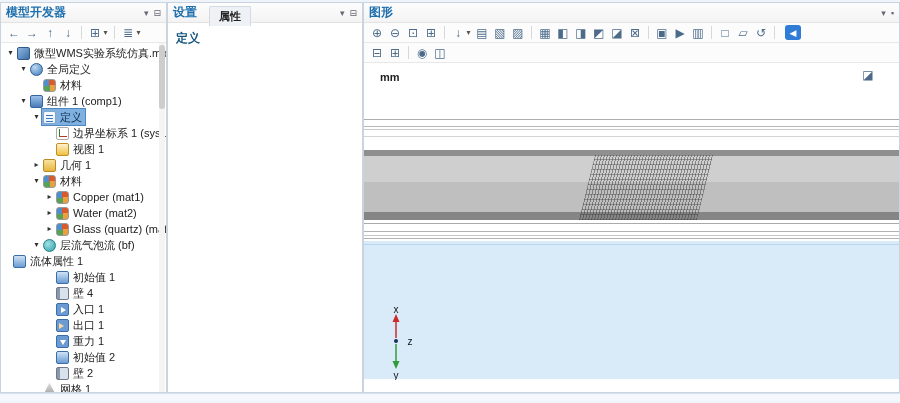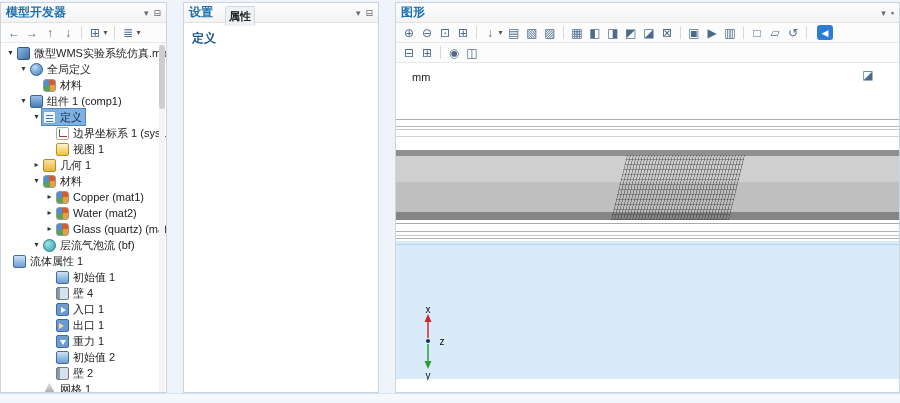--- a/index.html
+++ b/index.html
@@ -1,19 +1,19 @@
 <!DOCTYPE html>
 <html><head>
 <meta charset="utf-8">
 <style>
   * { box-sizing: border-box; margin: 0; padding: 0; }
   html,body { width:900px; height:403px; overflow:hidden;
     font-family:"Liberation Sans","DejaVu Sans",sans-serif; font-size:11px; color:#222; }
   body { background:#eef4fa; }
-  .app { display:flex; gap:16px; padding-top:2px; height:393px; width:900px; }
+  .app { display:flex; gap:0; padding-top:2px; height:393px; width:900px; }
   .panel { background:#fff; border:1px solid #c9d4e0; display:flex; flex-direction:column; overflow:hidden; }
   .panel.left { width:167px; }
   .panel.mid { width:196px; }
   .panel.right { flex:1; }
   .panel-head { height:20px; flex:none; display:flex; align-items:center; padding:0 5px;
     background:linear-gradient(#fdfdfd,#f3f3f3); border-bottom:1px solid #e3e3e3; }
   .panel-title { color:#1d6fad; font-weight:bold; font-size:12px; white-space:nowrap; }
   .head-icons { margin-left:auto; display:flex; align-items:center; }
   .hico { color:#667; font-size:9px; margin-left:5px; cursor:default; }
   
@@ -52,27 +52,27 @@
   .i-inlet::after { content:""; position:absolute; top:3px; left:4px; border-left:5px solid #fff;
     border-top:3px solid transparent; border-bottom:3px solid transparent; }
   .i-outlet::after { content:""; position:absolute; top:3px; left:2px; border-left:5px solid #ffd9a0;
     border-top:3px solid transparent; border-bottom:3px solid transparent; }
   .i-gravity::after { content:""; position:absolute; left:3px; top:4px; border-top:5px solid #fff;
     border-left:3px solid transparent; border-right:3px solid transparent; }
   .i-mesh { border-radius:0; background:linear-gradient(#e0e0e0,#9a9a9a); clip-path:polygon(50% 0,0 100%,100% 100%); }
   .vscroll { position:absolute; right:1px; top:0; bottom:0; width:6px; background:#f4f4f4; }
   .vscroll .thumb { position:absolute; top:2px; left:0; width:6px; height:64px; background:#cdcdcd; border-radius:3px; }
   
-  .tab { margin-left:12px; padding:2px 3px; font-weight:bold; color:#222; background:#eef1f5;
+  .tab { margin-left:12px; padding:2px 9px; font-weight:bold; color:#222; background:#eef1f5;
     border:1px solid #d4dae1; border-bottom:none; border-radius:2px 2px 0 0; position:relative; top:3px; }
   .settings-body { padding:7px 8px; }
   .section-title { color:#14567e; font-weight:bold; font-size:12px; }
   
   .canvas { flex:1; position:relative; background:#fff; overflow:hidden; }
-  .unit { position:absolute; left:16px; top:8px; font-size:11px; color:#222; }
+  .unit { position:absolute; left:16px; top:8px; font-size:11px; color:#222;font-weight:bold; }
   .corner { position:absolute; right:22px; top:4px; }
   .gl { position:absolute; left:0; right:0; }
   .l1 { top:56px; height:1px; background:#aeaeae; }
   .l2 { top:63px; height:1px; background:#b8b8b8; }
   .l3 { top:66px; height:1px; background:#cacaca; }
   .l4 { top:73px; height:1px; background:#d4d4d4; }
   .b1 { top:87px; height:6px; background:#8f8f8f; }
   .b2 { top:93px; height:26px; background:#cfcfcf; }
   .b3 { top:119px; height:30px; background:#bfbfbf; }
   .b4 { top:149px; height:8px; background:#858585; }

